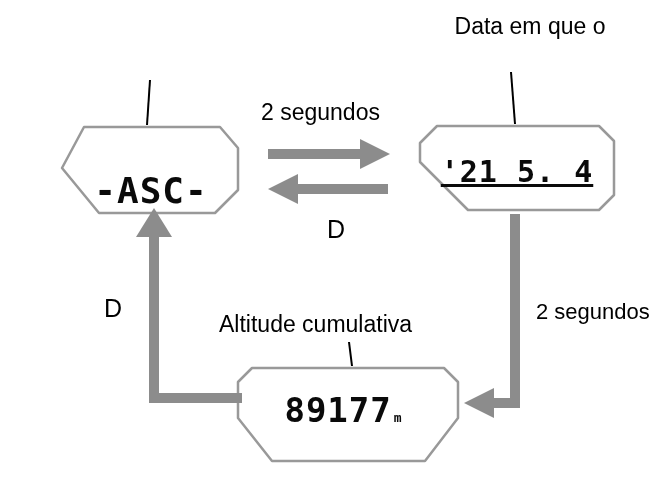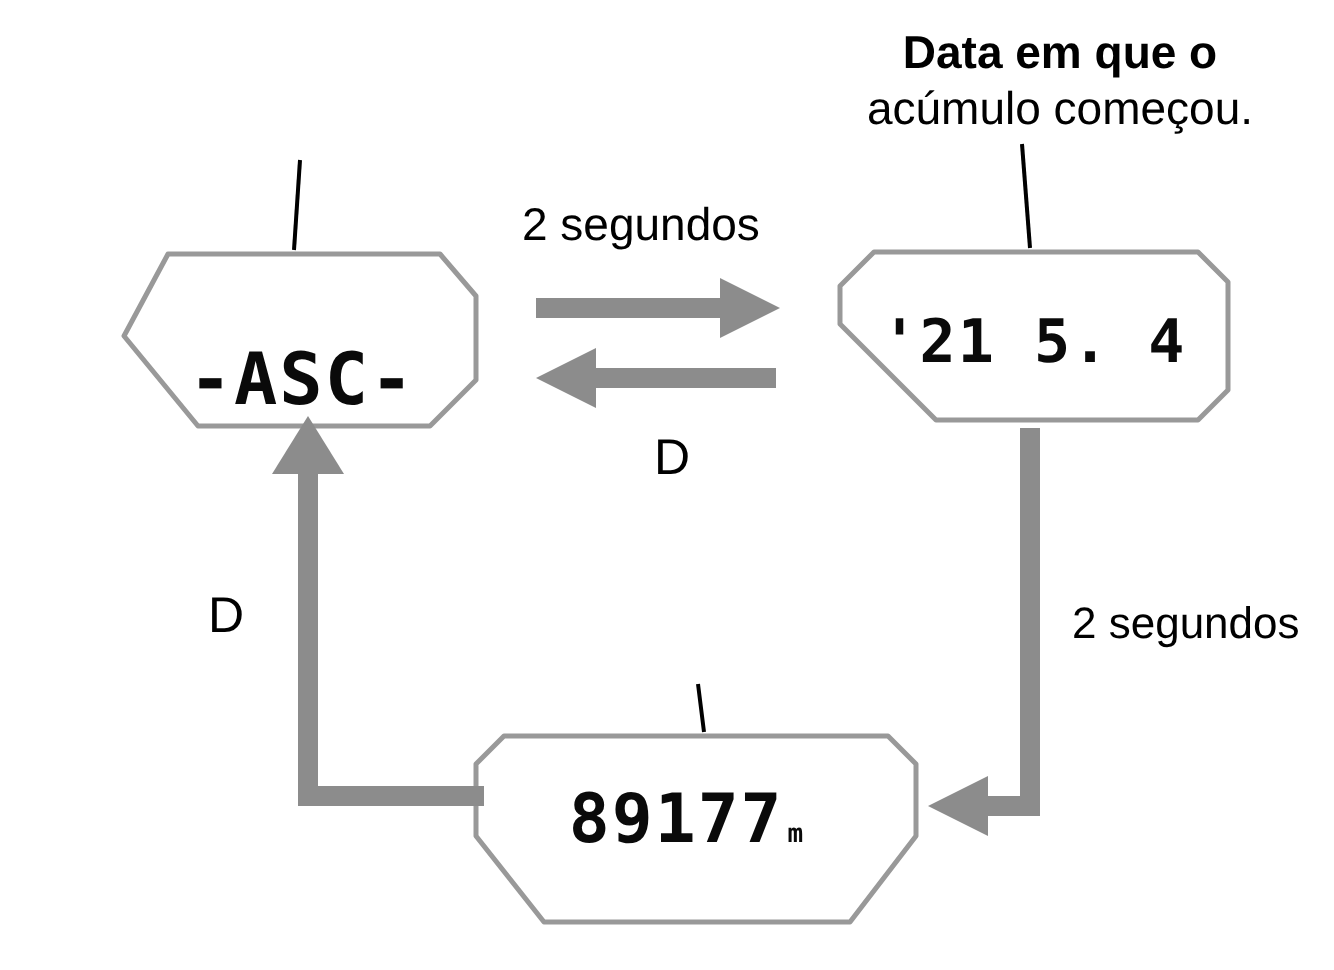--- a/index.html
+++ b/index.html
@@ -24,21 +24,21 @@
   .d-key { font-size:25px; }
   .digital {
     position:absolute;
     font-family:"DejaVu Sans Mono","Liberation Mono",monospace;
     font-weight:bold;
     color:#0a0a0a;
     text-align:center;
     letter-spacing:1px;
   }
   .digital.asc   { left:75px;  top:150px; width:152px; font-size:36px;margin-top:20px; }
-  .digital.date  { left:424px; top:154px; width:186px; font-size:30px; white-space:pre; }
+  .digital.date  { left:424px; top:154px; width:186px; font-size:30px; white-space:pre;text-decoration:underline; }
   .digital.alt   { left:250px; top:390px; width:186px; font-size:34px;
                    display:flex; justify-content:center; align-items:baseline; }
   .digital.alt .unit { font-size:13px; font-weight:bold; margin-left:2px; letter-spacing:0; }
 </style>
 </head>
 <body>
 
 <div class="stage">
 
   <svg class="layer" width="667" height="485" viewBox="0 0 667 485">
@@ -66,31 +66,31 @@
       <polygon points="136,237 154,208 172,237"></polygon>
     </g>
 
     <g fill="#8c8c8c">
       <path d="M 510 214 L 520 214 L 520 408 L 492 408 L 492 398 L 510 398 Z"></path>
       <polygon points="494,388 464,403 494,418"></polygon>
     </g>
   </svg>
 
 
-  <div class="label center" style="left:398px; top:13px; width:264px;font-weight:bold;">Data em que o</div>
-  <div class="label center" style="left:398px; top:41px; width:264px;">acúmulo começou.</div>
+  <div class="label center" style="left:398px; top:13px; width:264px;">Data em que o</div>
 
   <div class="label" style="left:261px; top:99px;">2 segundos</div>
 
   <div class="label d-key" style="left:327px; top:214px;">D</div>
 
   <div class="label d-key" style="left:104px; top:293px;">D</div>
 
   <div class="label" style="left:536px; top:299px; font-size:22px;">2 segundos</div>
 
+  <div class="label" style="left:219px; top:311px;">Altitude cumulativa</div>
 
   <div class="digital asc">-ASC-</div>
 
   <div class="digital date">'21 5. 4</div>
 
   <div class="digital alt">
     <span>89177</span>
     <span class="unit">m</span>
   </div>
 

